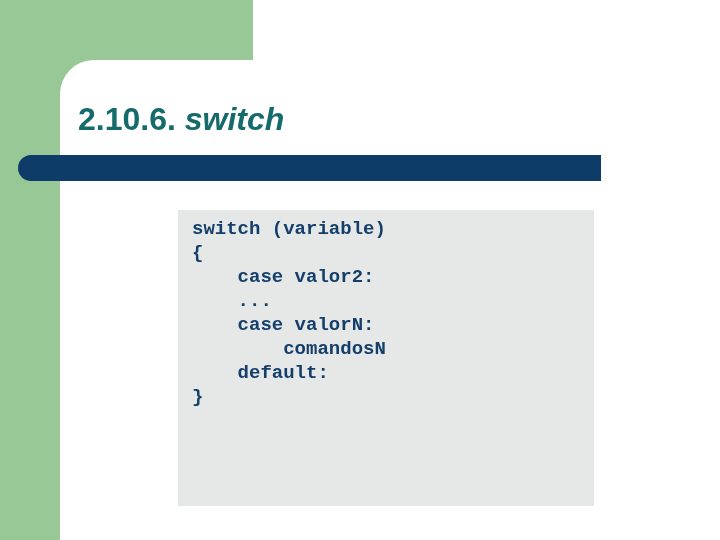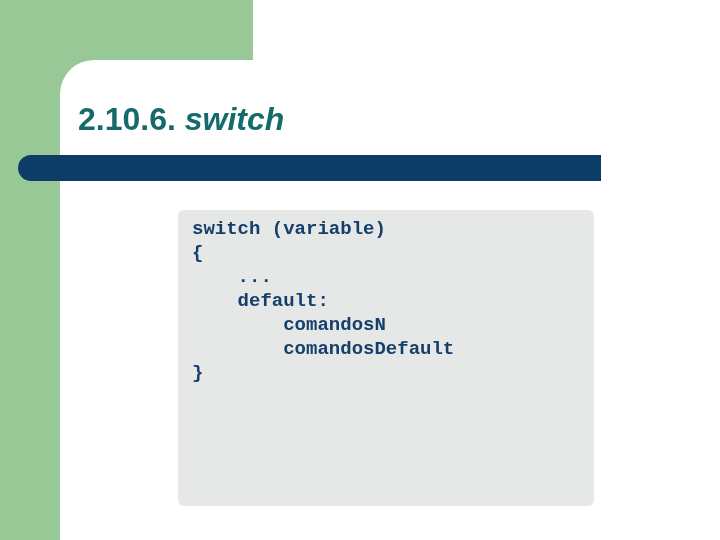--- a/index.html
+++ b/index.html
@@ -64,21 +64,20 @@
     width: 416px;
     height: 296px;
     box-sizing: border-box;
     background: #e6e7e7;
     padding: 7px 6px 0 14px;
     font-family: "Liberation Mono", "DejaVu Sans Mono", monospace;
     font-size: 19px;
     line-height: 24px;
     font-weight: bold;
     color: #143f6b;
-    border-radius: 6px;
   }
   .code-line {
     white-space: pre;
   }
 </style>
 </head>
 <body>
 
 <div class="slide">
 
@@ -86,20 +85,21 @@
 
   <div class="content-panel"></div>
 
   <h1 class="page-title"><span>2.10.6. </span><span class="kw">switch</span></h1>
 
   <div class="title-rule"></div>
 
   <div class="code-block">
     <div class="code-line">switch (variable)</div>
     <div class="code-line">{</div>
+    <div class="code-line">    case valor2:</div>
     <div class="code-line">    ...</div>
+    <div class="code-line">    case valorN:</div>
+    <div class="code-line">        comandosN</div>
     <div class="code-line">    default:</div>
-    <div class="code-line">        comandosN</div>
-    <div class="code-line">        comandosDefault</div>
     <div class="code-line">}</div>
   </div>
 
 </div>
 
 </body></html>

